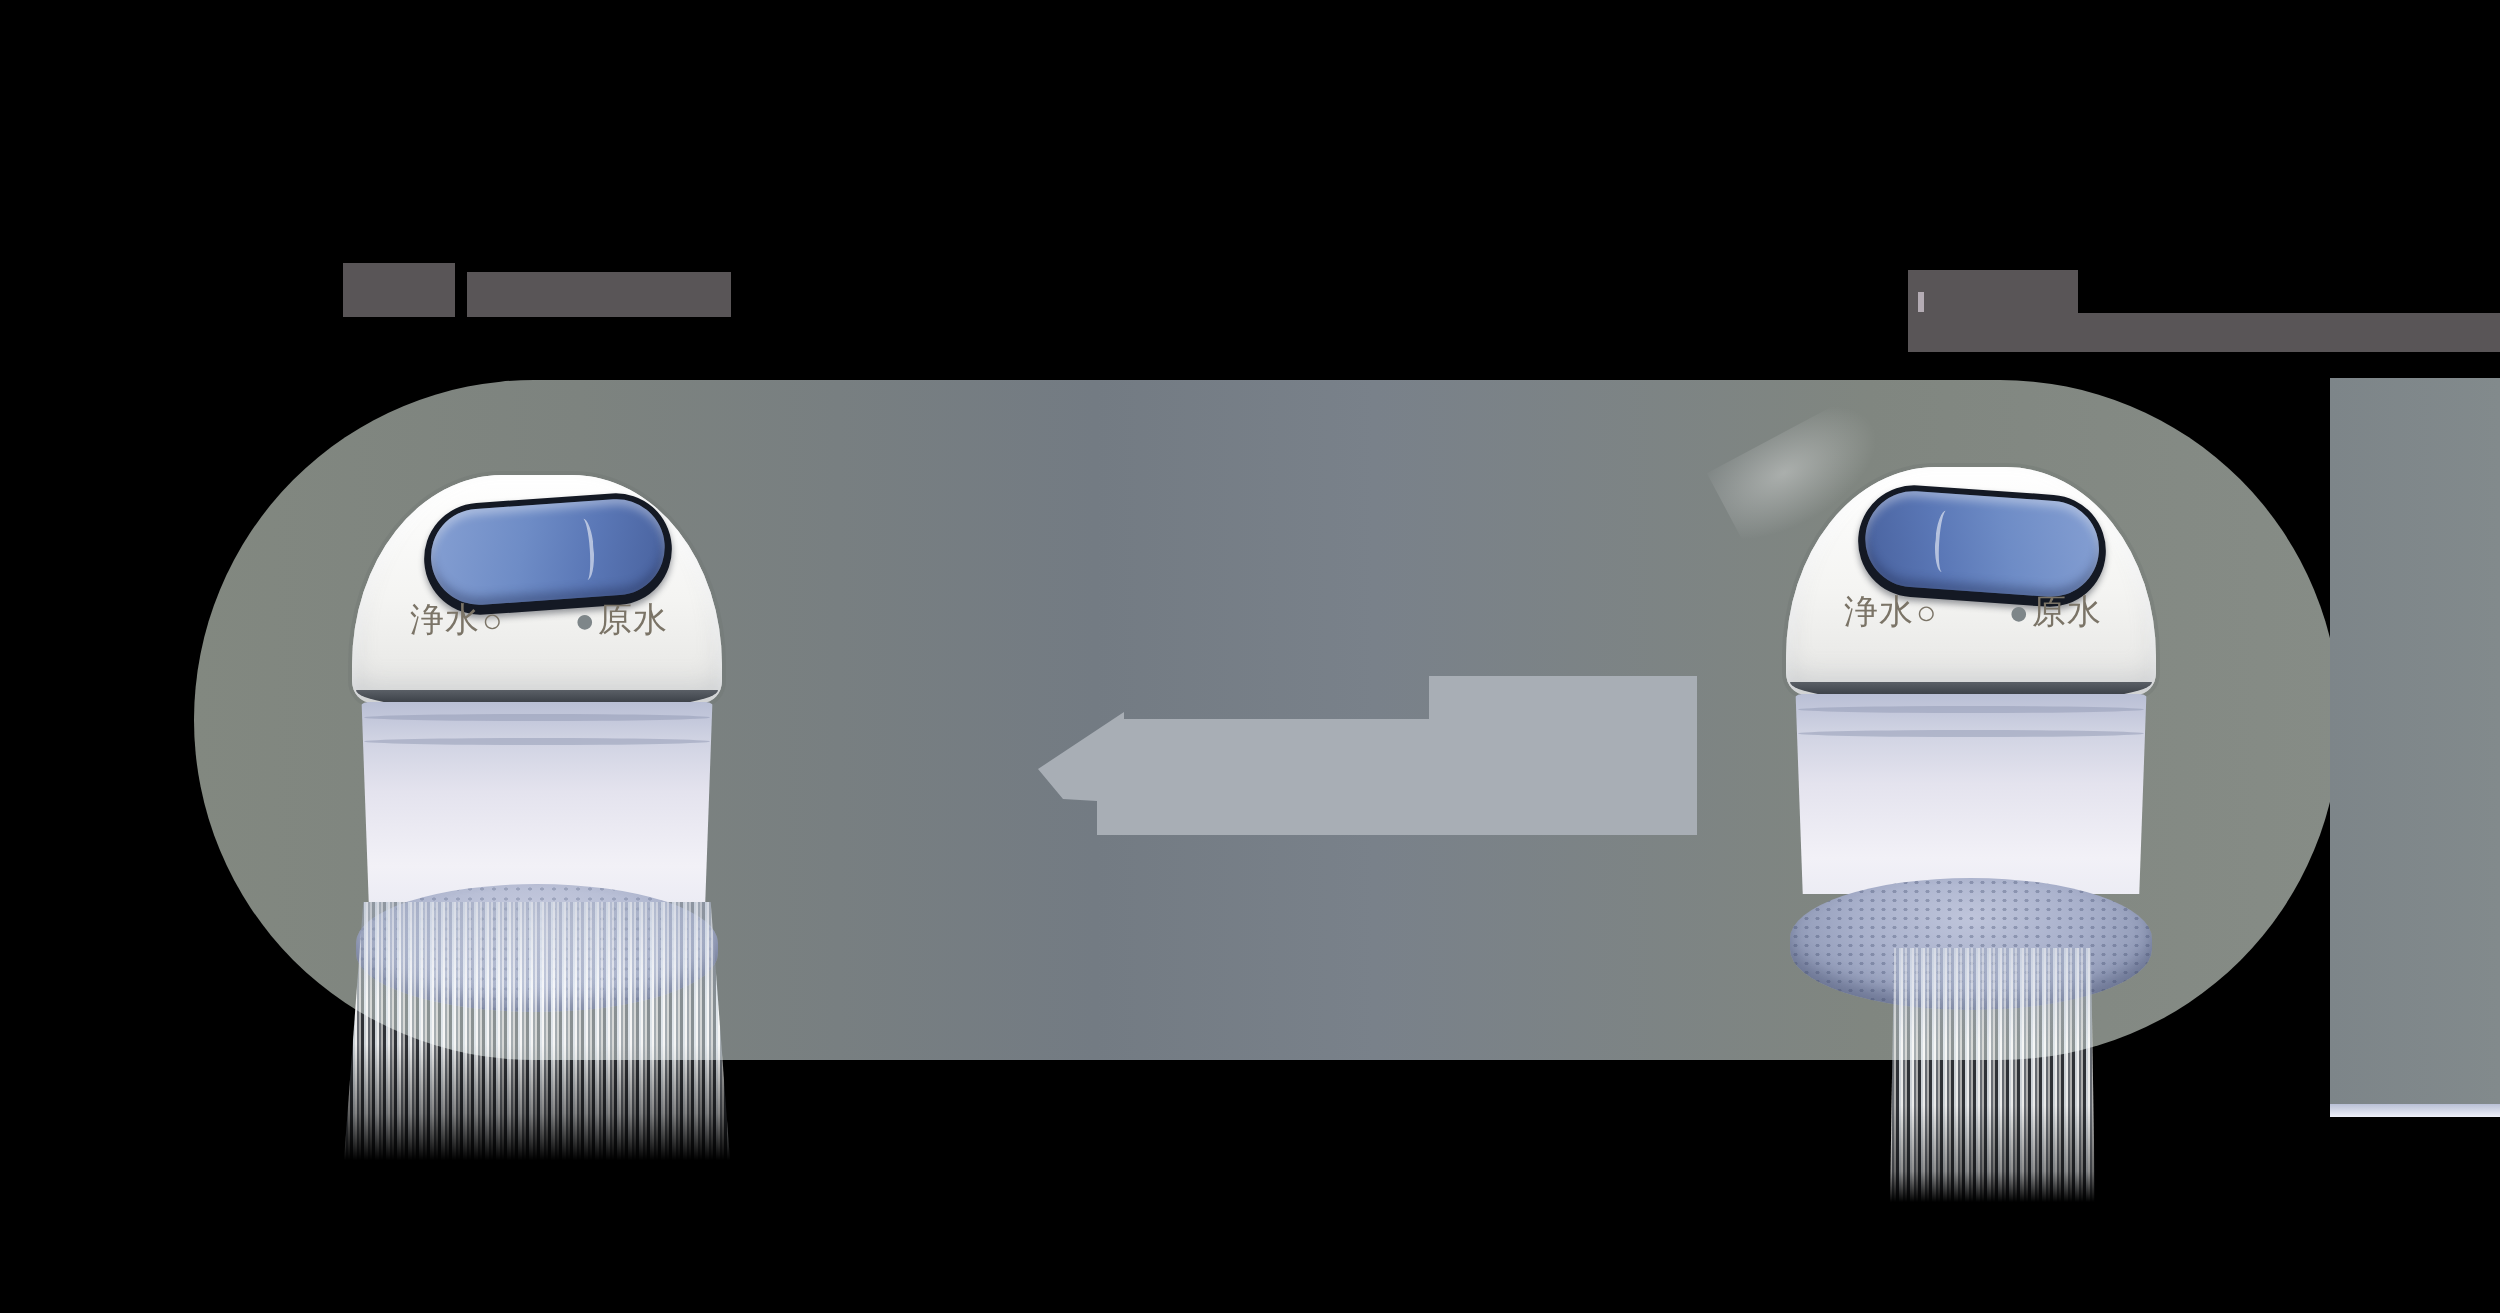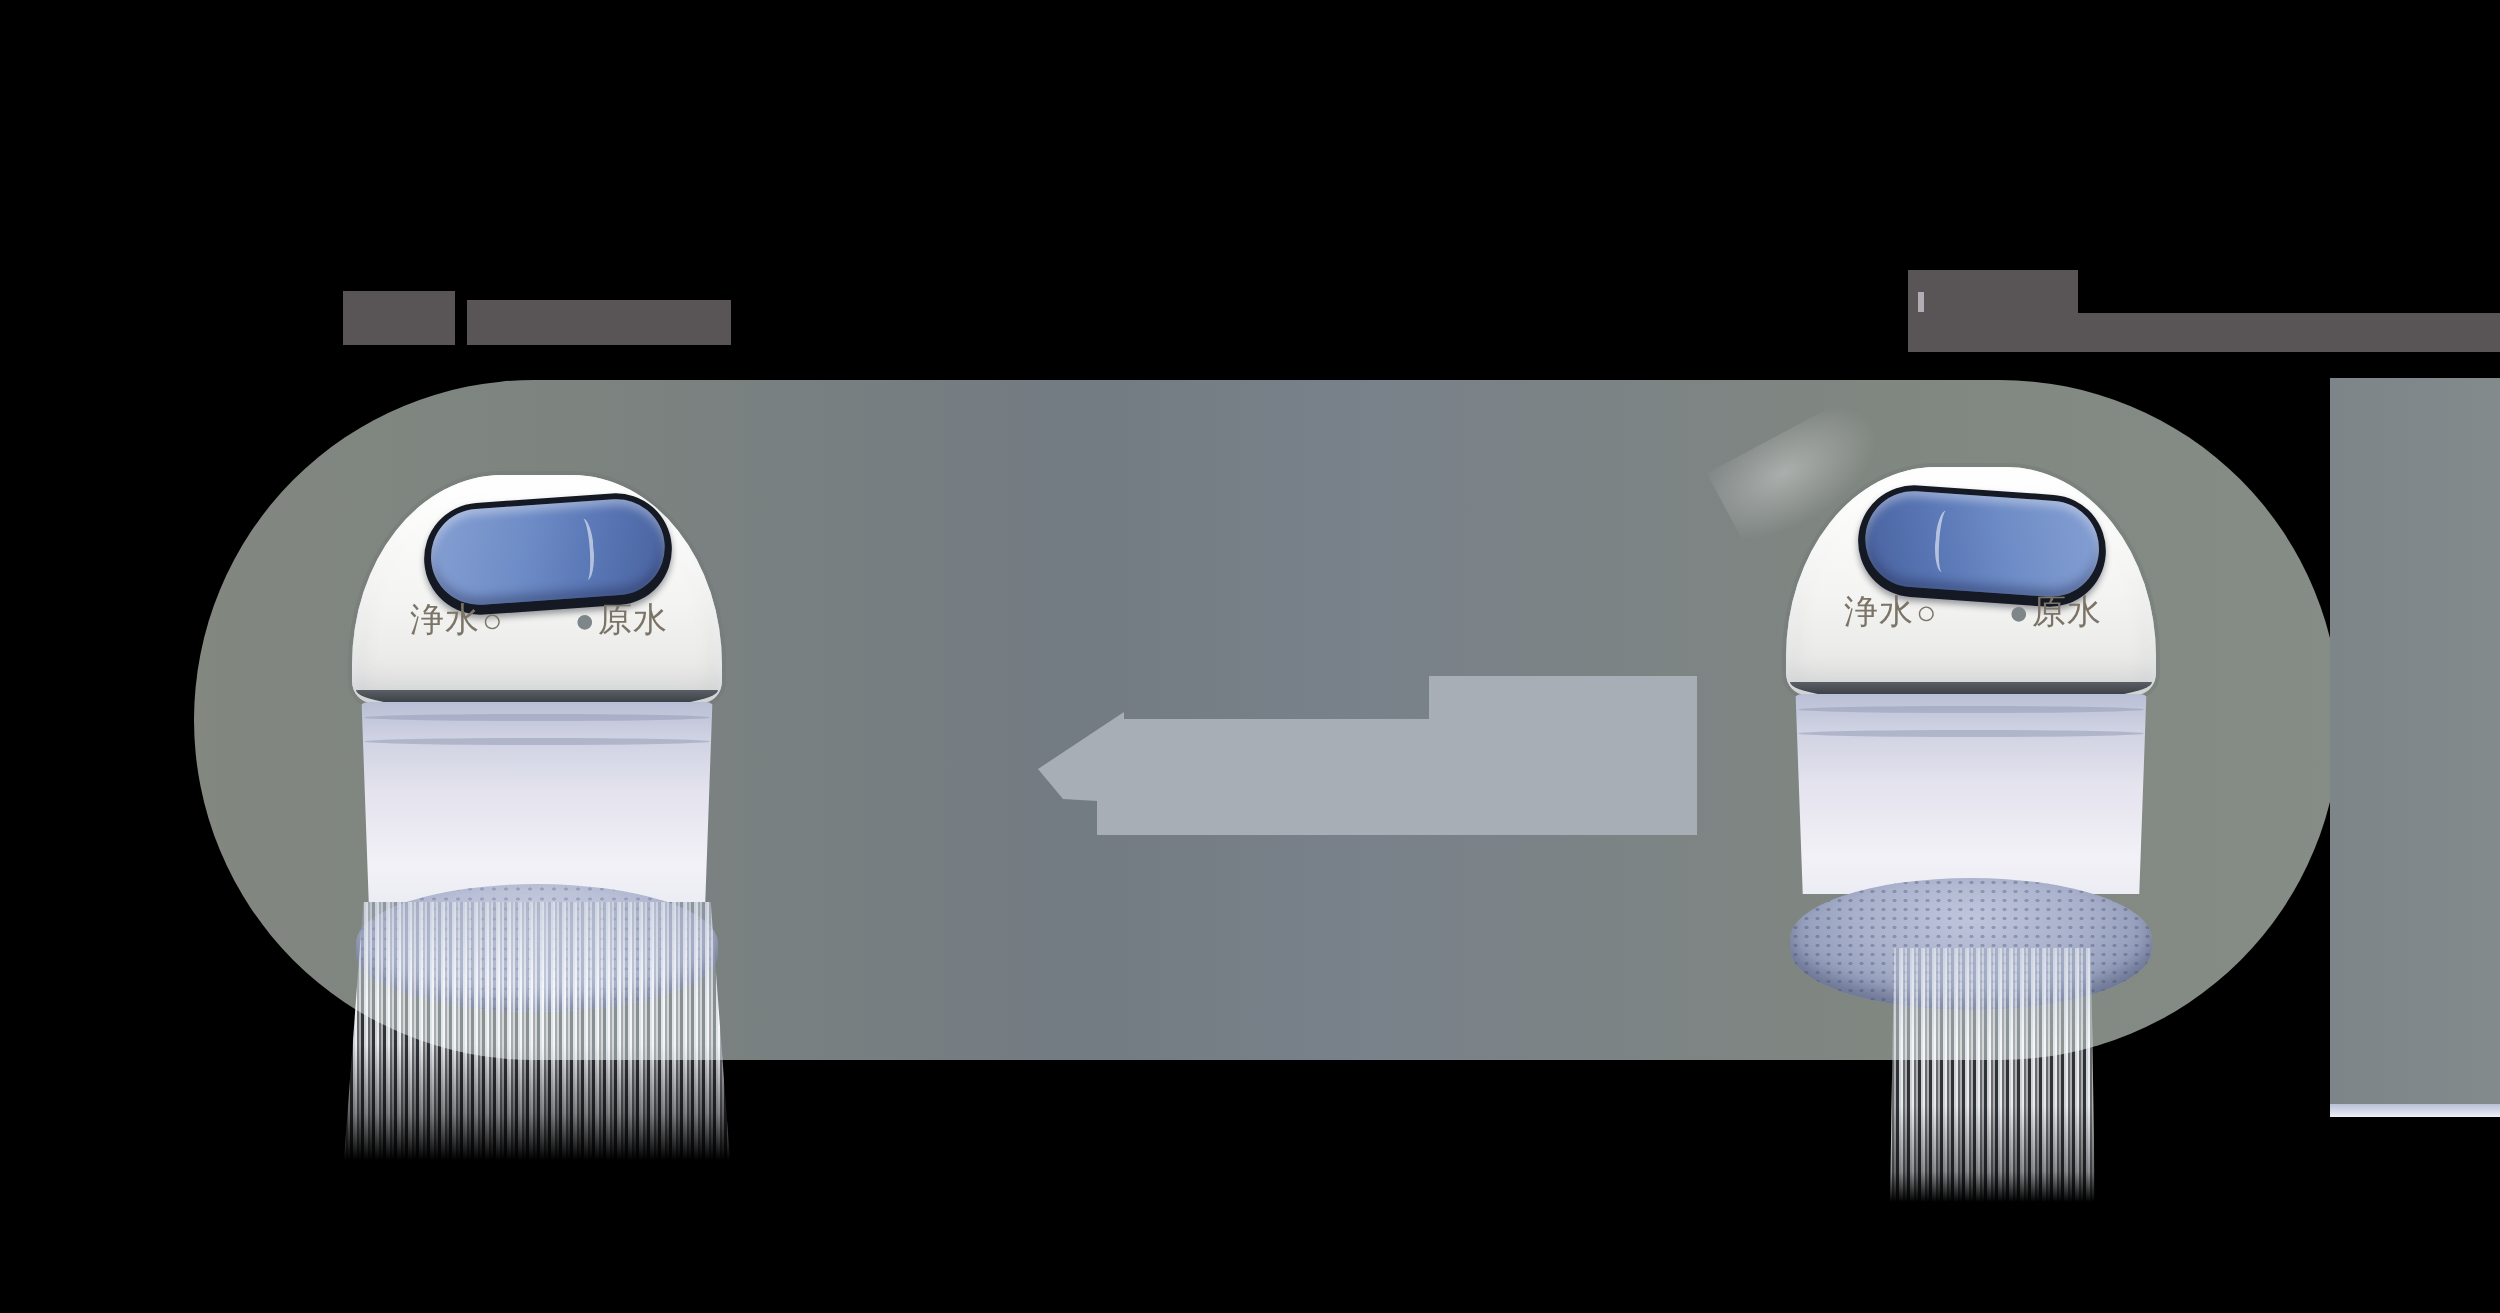--- a/index.html
+++ b/index.html
@@ -16,21 +16,21 @@
     background:linear-gradient(180deg,#b9c0d6,#eef0f8);}
   .panel-highlight{position:absolute;left:1718px;top:428px;width:170px;height:90px;
     background:radial-gradient(ellipse at 40% 40%,rgba(255,255,255,.34),rgba(255,255,255,0) 70%);
     transform:rotate(-28deg);}
 
   
   .caption{position:absolute;color:transparent;}
   .caption .blob{position:absolute;background:#595557;}
   .caption .cap-text{position:absolute;inset:0;overflow:hidden;white-space:nowrap;
     color:transparent;line-height:1.1;}
-  .caption-left{left:343px;top:263px;width:388px;height:54px;font-size:50px;margin-top:28px;}
+  .caption-left{left:343px;top:263px;width:388px;height:54px;font-size:50px;}
   .caption-left .blob-a{left:0;top:0;width:112px;height:54px;}
   .caption-left .blob-b{left:124px;top:9px;width:264px;height:45px;}
   .caption-right{left:1908px;top:270px;width:592px;height:82px;font-size:46px;}
   .caption-right .blob-a{left:0;top:0;width:170px;height:47px;}
   .caption-right .blob-bar{left:0;top:43px;width:592px;height:39px;}
   .caption-right .dash{position:absolute;left:10px;top:22px;width:6px;height:20px;background:#b4acb4;}
 
   
   #arrow-svg{position:absolute;left:0;top:0;}
 

